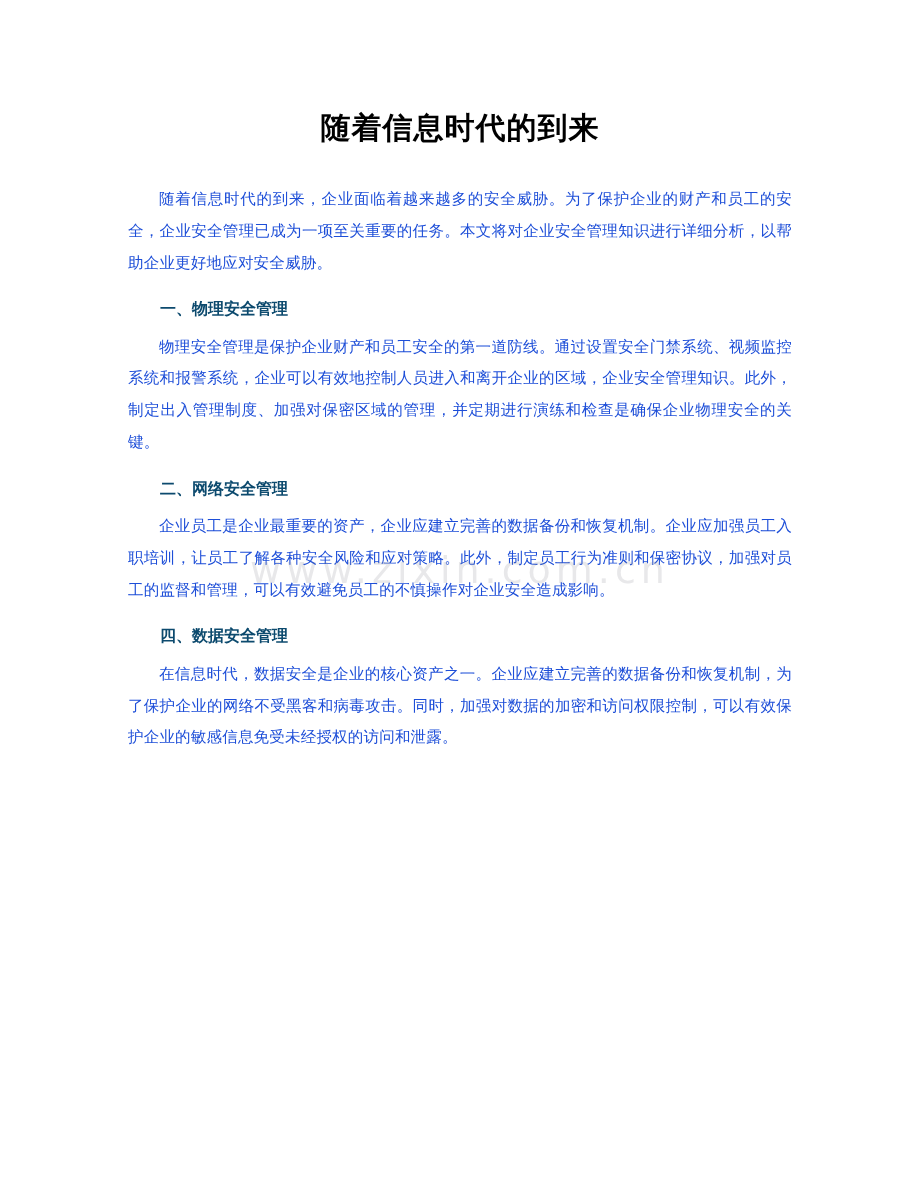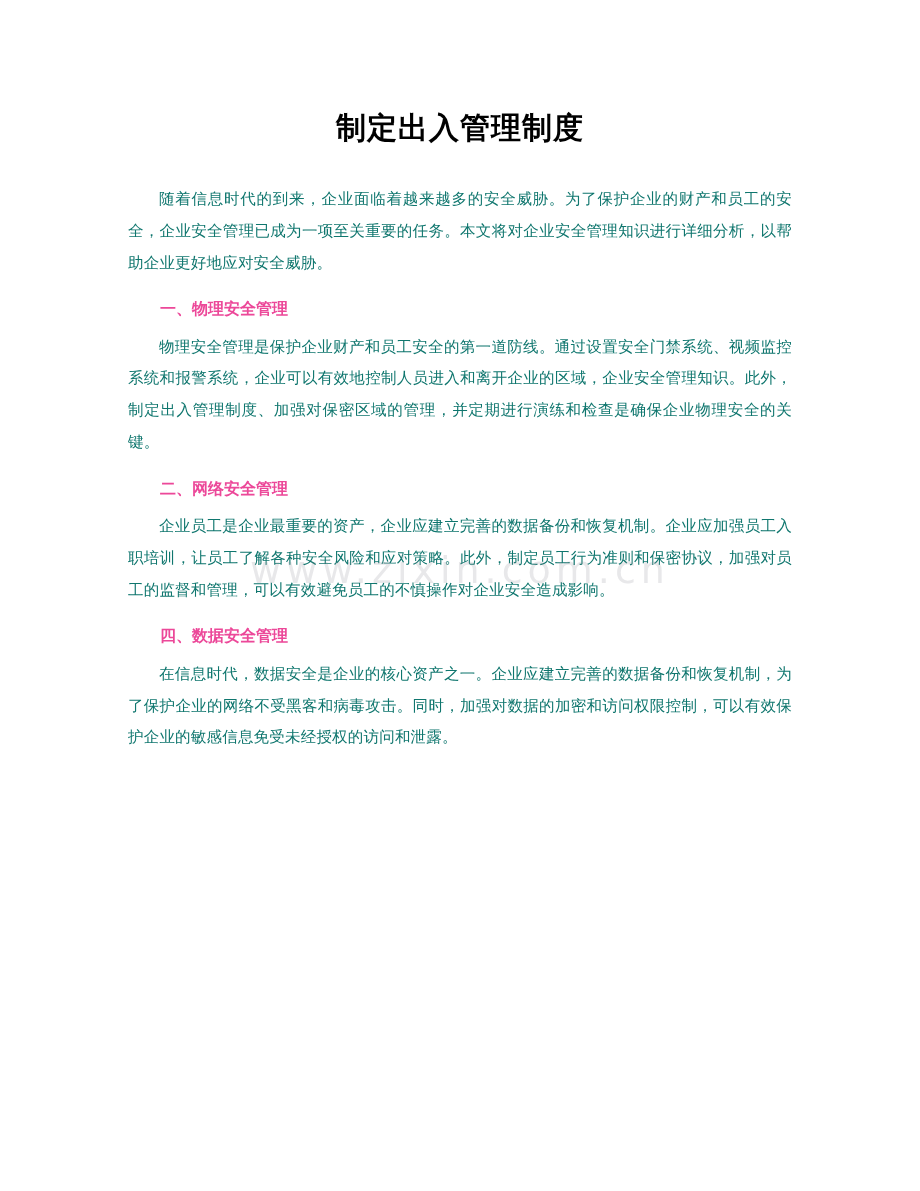--- a/index.html
+++ b/index.html
@@ -36,30 +36,30 @@
   }
   .body-block {
     margin-top: 28px;
   }
   p.para {
     font-size: 15.5px;
     line-height: 2.05;
     margin: 0 0 6px 0;
     text-indent: 2em;
     text-align: justify;
-    color: #0f766e;
+    color: #1d4ed8;
     letter-spacing: 0.2px;
   }
   h2.section {
     font-size: 16px;
     font-weight: bold;
     margin: 16px 0 6px 0;
     text-indent: 0;
     padding-left: 2em;
-    color: #ec4899;
+    color: #0c4a6e;
     line-height: 1.9;
     font-family: "DejaVu Sans", "Liberation Sans", sans-serif;
   }
   
   .watermark {
     position: absolute;
     left: 0;
     top: 548px;
     width: 920px;
     text-align: center;
@@ -71,21 +71,21 @@
     pointer-events: none;
     user-select: none;
     white-space: nowrap;
   }
 </style>
 </head>
 <body>
 
 <div class="page">
 
-  <h1 class="doc-title">制定出入管理制度</h1>
+  <h1 class="doc-title">随着信息时代的到来</h1>
 
   <div class="watermark">www.zixin.com.cn</div>
 
   <div class="body-block">
     <p class="para">随着信息时代的到来，企业面临着越来越多的安全威胁。为了保护企业的财产和员工的安全，企业安全管理已成为一项至关重要的任务。本文将对企业安全管理知识进行详细分析，以帮助企业更好地应对安全威胁。</p>
 
     <h2 class="section">一、物理安全管理</h2>
     <p class="para">物理安全管理是保护企业财产和员工安全的第一道防线。通过设置安全门禁系统、视频监控系统和报警系统，企业可以有效地控制人员进入和离开企业的区域，企业安全管理知识。此外，制定出入管理制度、加强对保密区域的管理，并定期进行演练和检查是确保企业物理安全的关键。</p>
 
     <h2 class="section">二、网络安全管理</h2>

